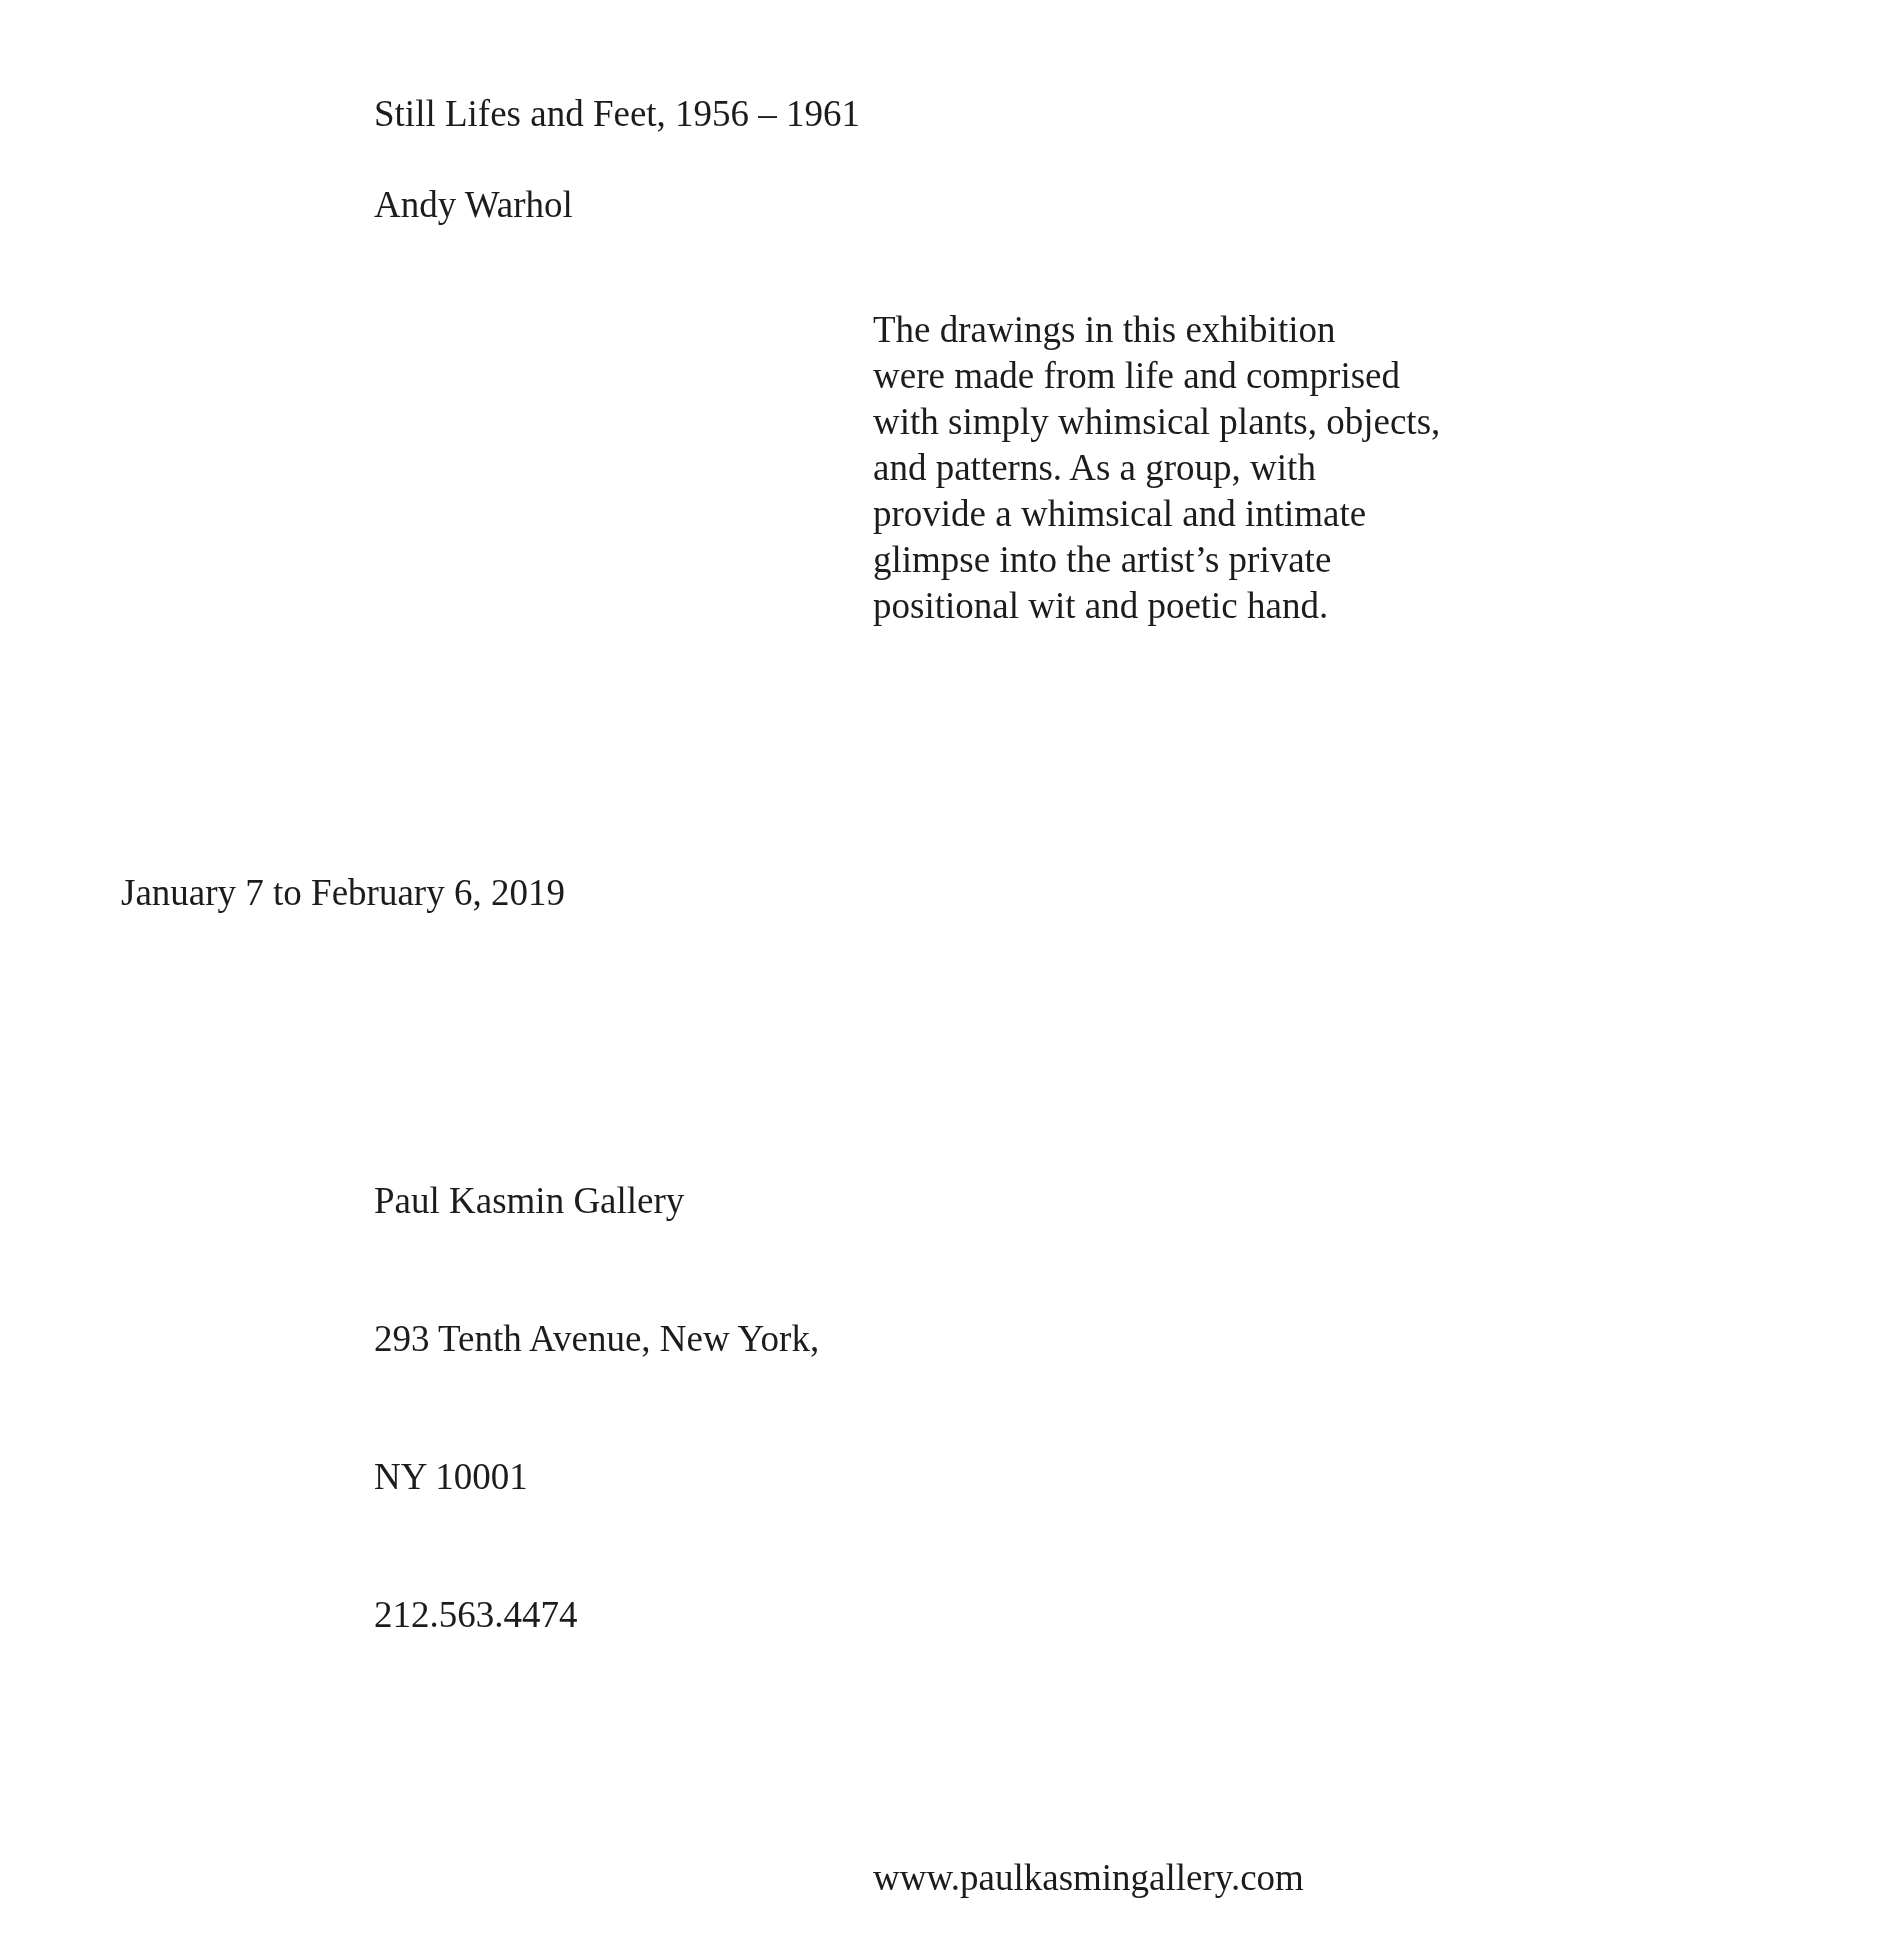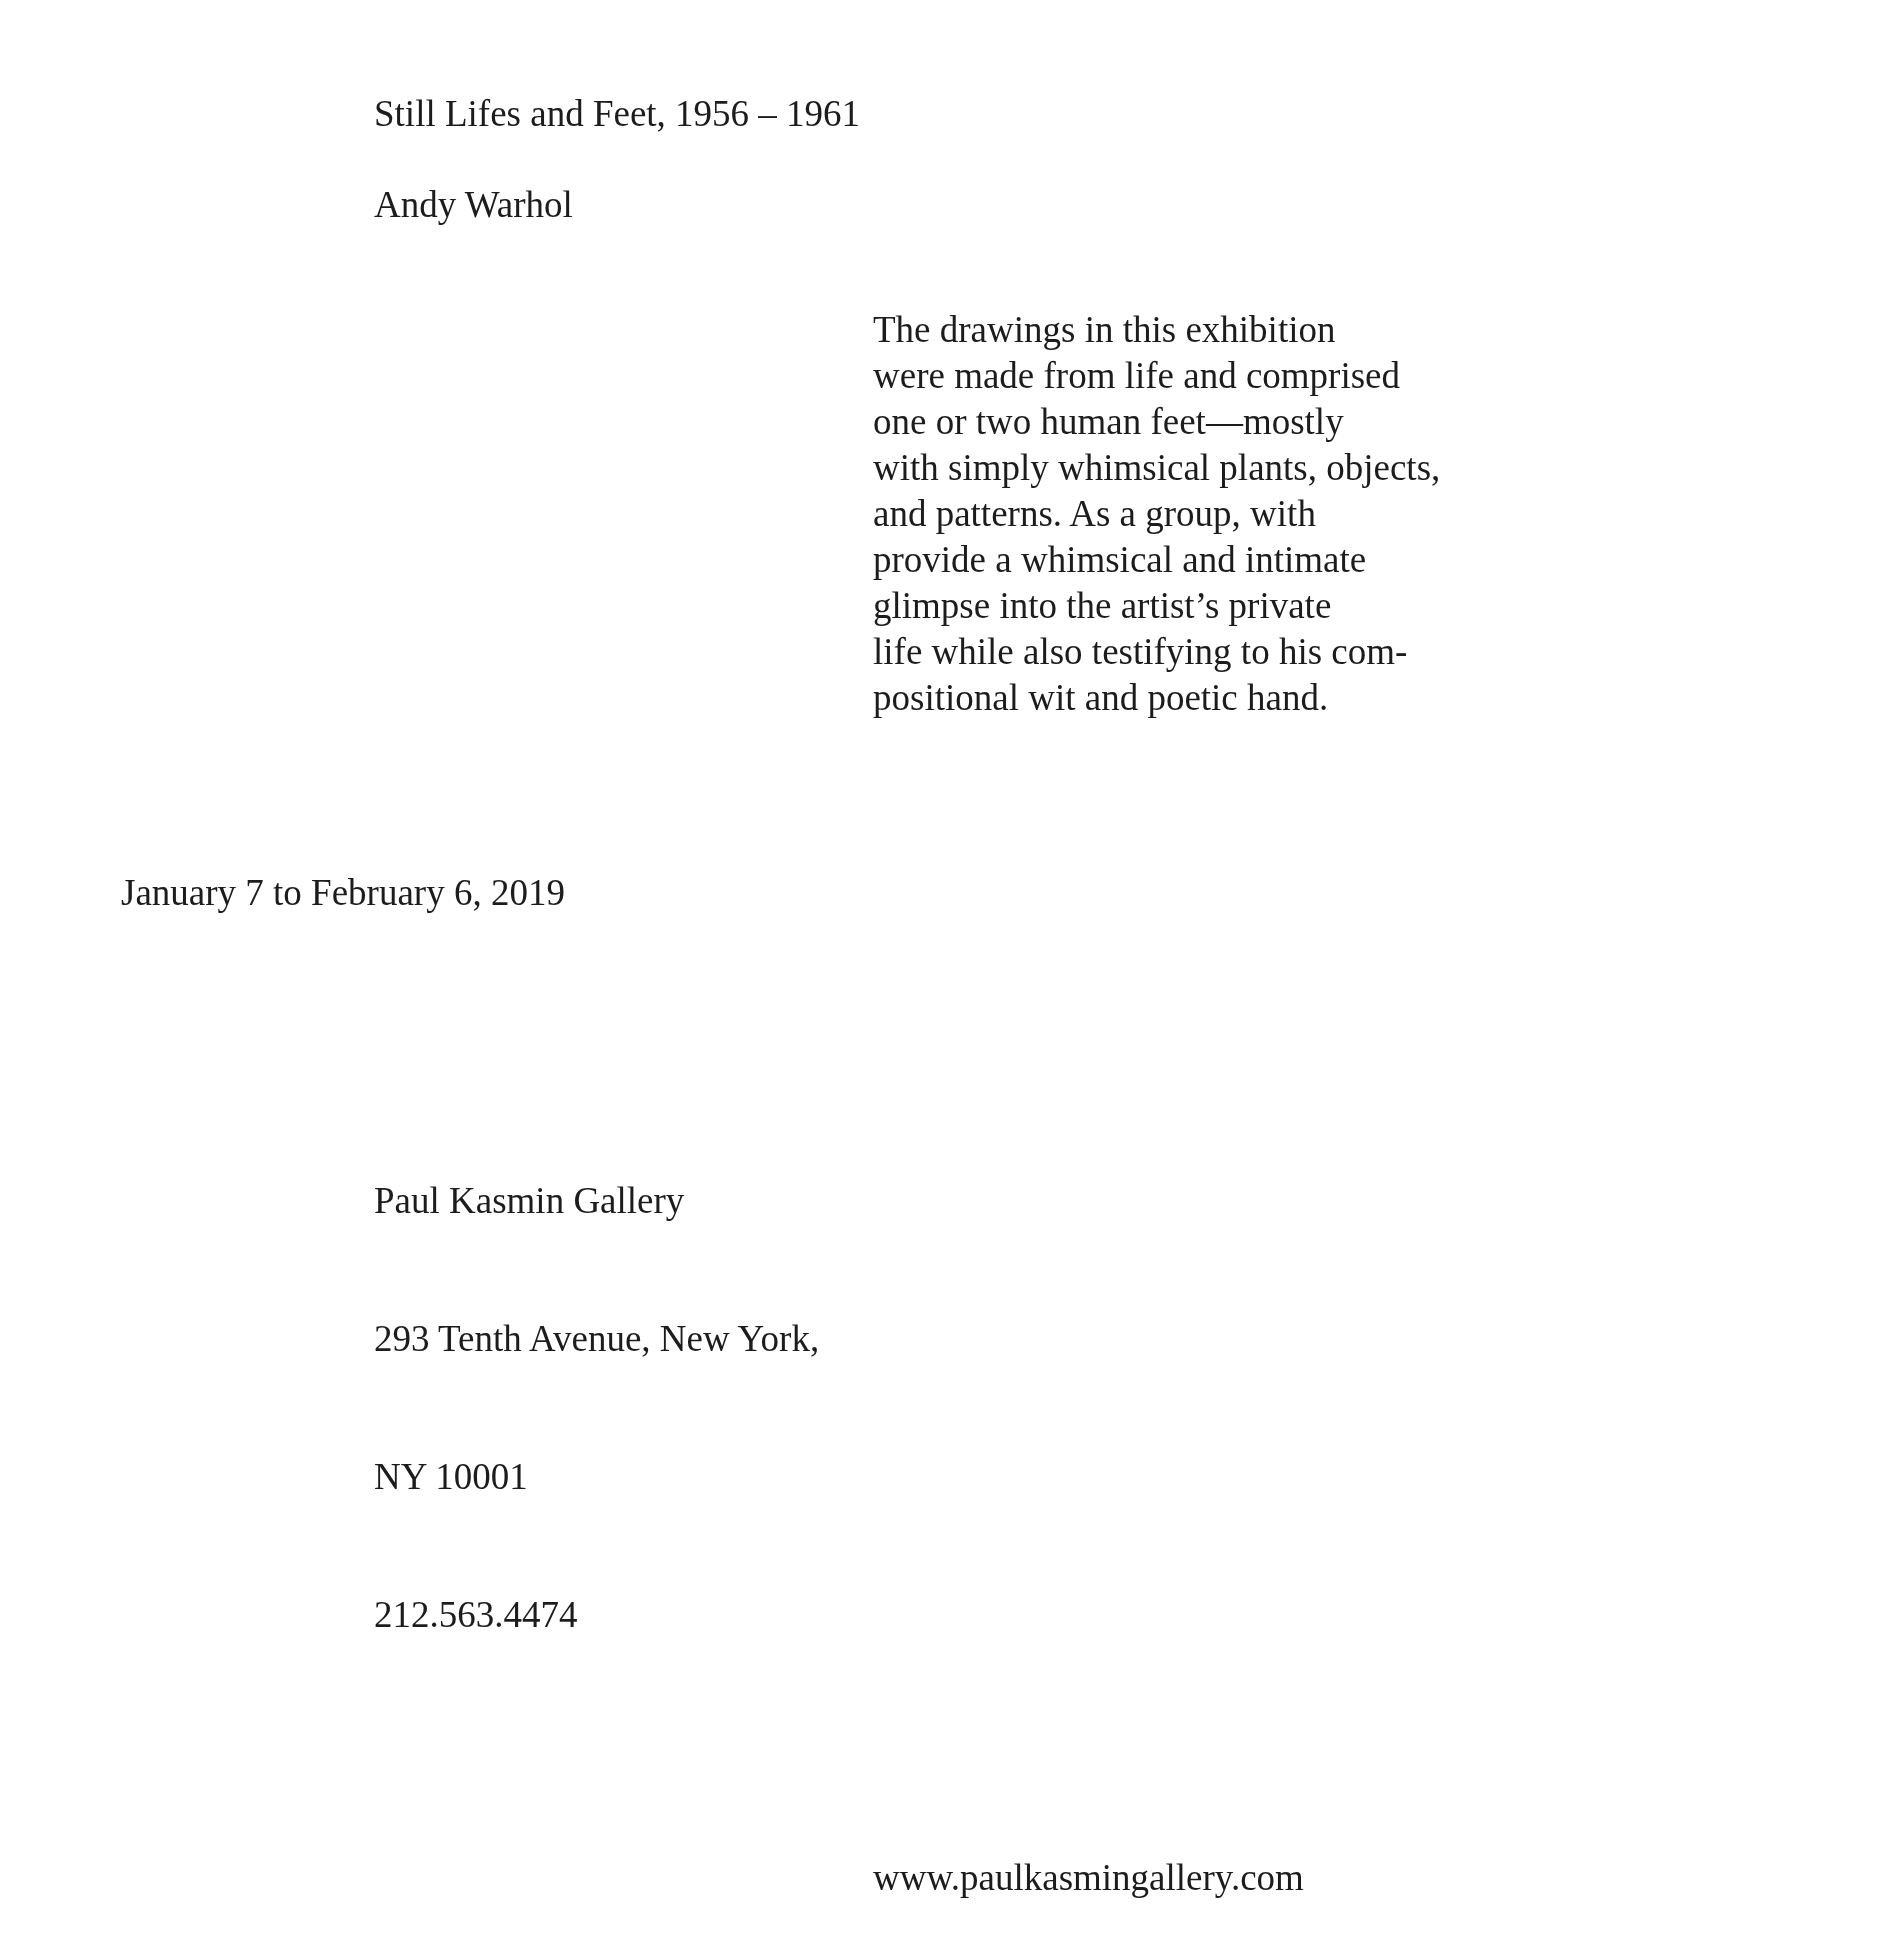--- a/index.html
+++ b/index.html
@@ -34,26 +34,24 @@
 
 <div class="page">
 
   <div class="abs" style="left: 374px; top: 91px;">Still Lifes and Feet, 1956 – 1961</div>
 
   <div class="abs" style="left: 374px; top: 182px;">Andy Warhol</div>
 
   <div class="abs para" style="left: 873px; top: 307px; width: 591px;">
       <div>The drawings in this exhibition</div>
       <div>were made from life and comprised</div>
-      <div>one or two human feet—mostly</div>
       <div>with simply whimsical plants, objects,</div>
       <div>and patterns. As a group, with</div>
       <div>provide a whimsical and intimate</div>
       <div>glimpse into the artist’s private</div>
-      <div>life while also testifying to his com-</div>
       <div>positional wit and poetic hand.</div>
     </div>
 
   <div class="abs" style="left: 121px; top: 870px;">January 7 to February 6, 2019</div>
 
   <div class="abs" style="left: 374px; top: 1086px;">
     <div>Paul Kasmin Gallery</div>
     <div>293 Tenth Avenue, New York,</div>
     <div>NY 10001</div>
     <div>212.563.4474</div>

